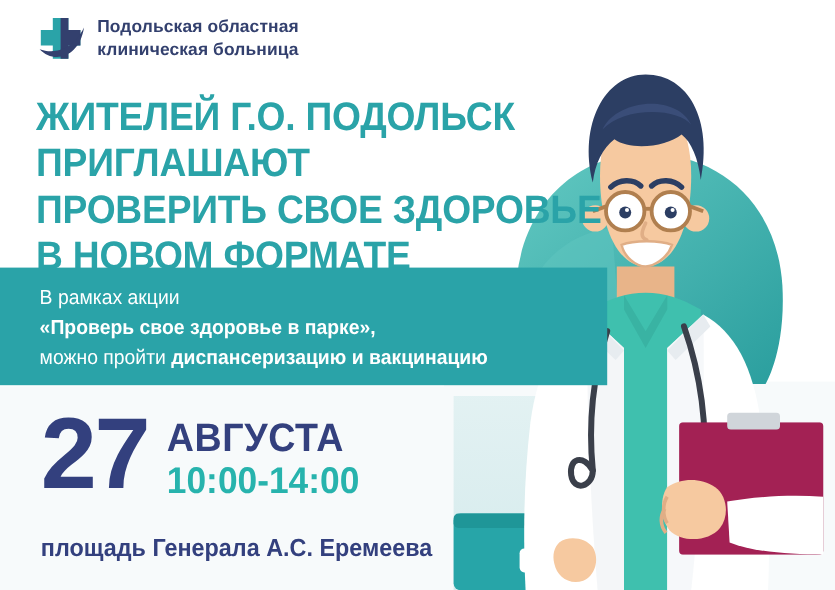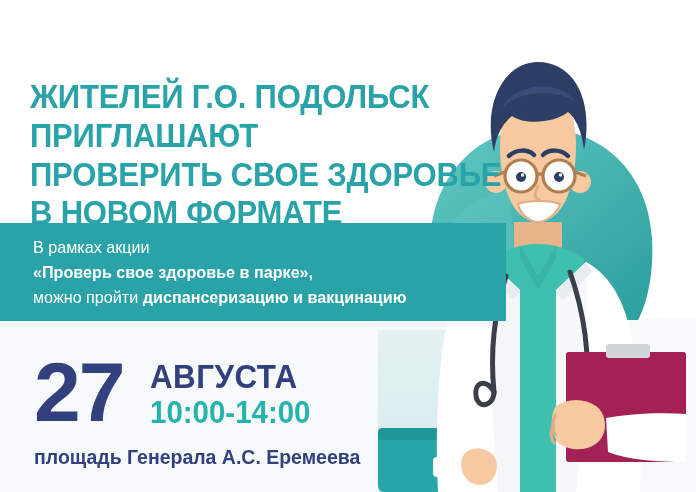--- a/index.html
+++ b/index.html
@@ -58,28 +58,28 @@
     transform:scaleX(.95); transform-origin:left top;
   }
   .banner-l1 { font-weight:normal; }
   .banner-l2 { font-weight:bold; }
   .banner-l3 { font-weight:normal; }
   .banner-l3 b { font-weight:bold; }
 
   
   .date-row {
     position:absolute; left:34px; top:340px;
-    display:flex; align-items:flex-end; z-index:8;gap:11px;
+    display:flex; align-items:center; z-index:8;
   }
   .date-day {
     color:#33407e;
     font-size:84px; line-height:.88; font-weight:bold;
     letter-spacing:-2px;
   }
-  .date-right { margin-left:16px; padding-top:8px;margin-top:12px; }
+  .date-right { margin-left:16px; padding-top:8px; }
   .date-month {
     color:#33407e; font-size:33px; line-height:1.02; font-weight:bold;
     letter-spacing:.5px;
     transform:scaleX(.95); transform-origin:left top;
   }
   .date-time {
     color:#27b3ad; font-size:31px; line-height:1.12; font-weight:bold;
     letter-spacing:0px; margin-top:2px;
     transform:scaleX(.95); transform-origin:left top;
   }
@@ -212,20 +212,31 @@
         <circle cx="190.5" cy="175" r="1.7" fill="#ffffff"></circle>
 
         <path d="M168 186 C164 194 164 198 169 200" fill="none" stroke="#e0ae86" stroke-width="3" stroke-linecap="round"></path>
 
         <path d="M148 204 C158 200 180 200 190 204 C186 216 174 222 168 222
                  C160 222 150 214 148 204 Z" fill="#ffffff" stroke="#e0ae86" stroke-width="2"></path>
       </g>
     </svg>
   </div>
 
+  <div class="logo-row">
+    <span class="logo-mark">
+      <svg width="42" height="40" viewBox="0 0 42 40" xmlns="http://www.w3.org/2000/svg">
+        <path d="M14 2 h13 v10 h10 v13 h-10 v11 h-13 v-11 h-10 v-13 h10 z" fill="#2aa3a8"></path>
+        <path d="M20.5 2 h6.5 v10 h10 v13 h-10 v11 h-6.5 z" fill="#33406e"></path>
+        <path d="M3 28 C14 40 36 36 40 10 C30 30 14 32 3 28 Z" fill="#33406e"></path>
+      </svg>
+    </span>
+    <span class="logo-text">Подольская областная
+клиническая больница</span>
+  </div>
 
   <h1 class="headline">ЖИТЕЛЕЙ Г.О. ПОДОЛЬСК ПРИГЛАШАЮТ
 ПРОВЕРИТЬ СВОЕ ЗДОРОВЬЕ
 В НОВОМ ФОРМАТЕ</h1>
 
   <div class="banner">
     <div class="banner-inner">
       <div class="banner-l1">В рамках акции</div>
       <div class="banner-l2">«Проверь свое здоровье в парке»,</div>
       <div class="banner-l3"><span>можно пройти </span><b>диспансеризацию и вакцинацию</b></div>

